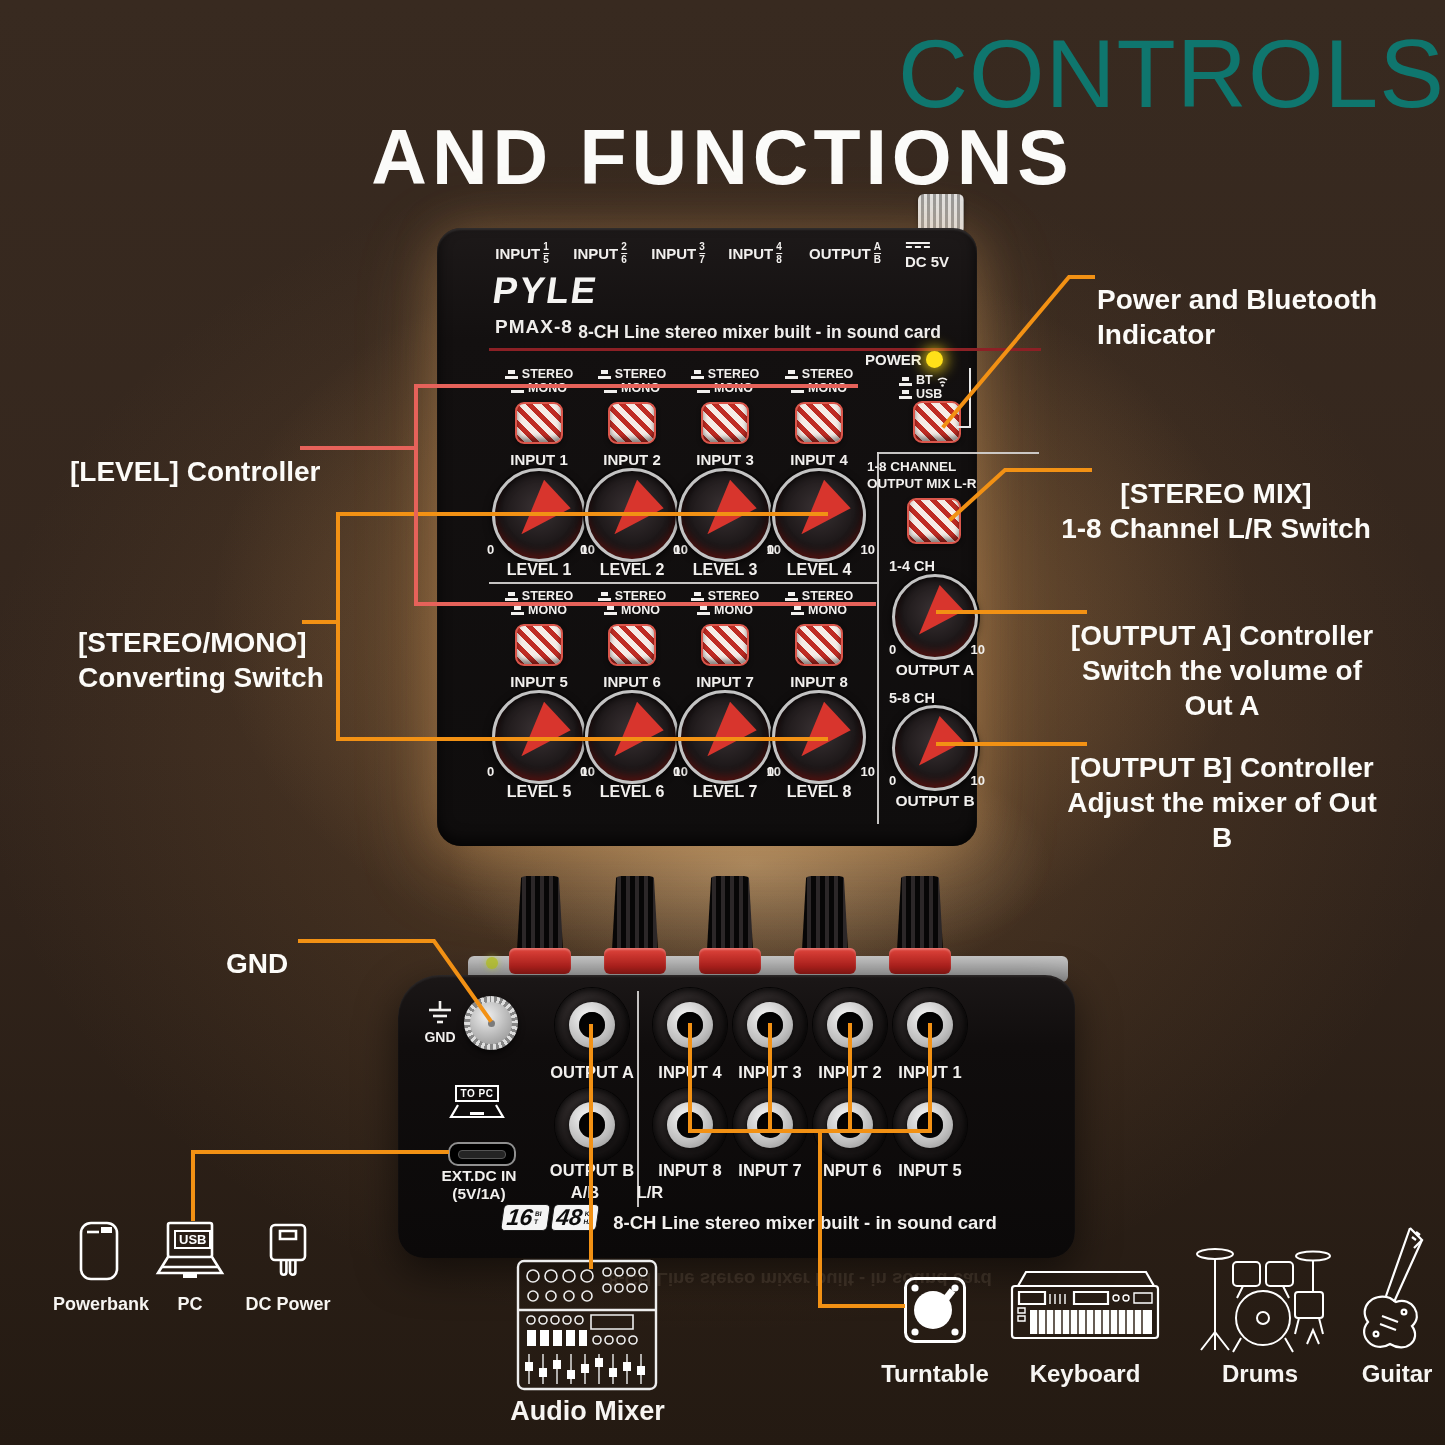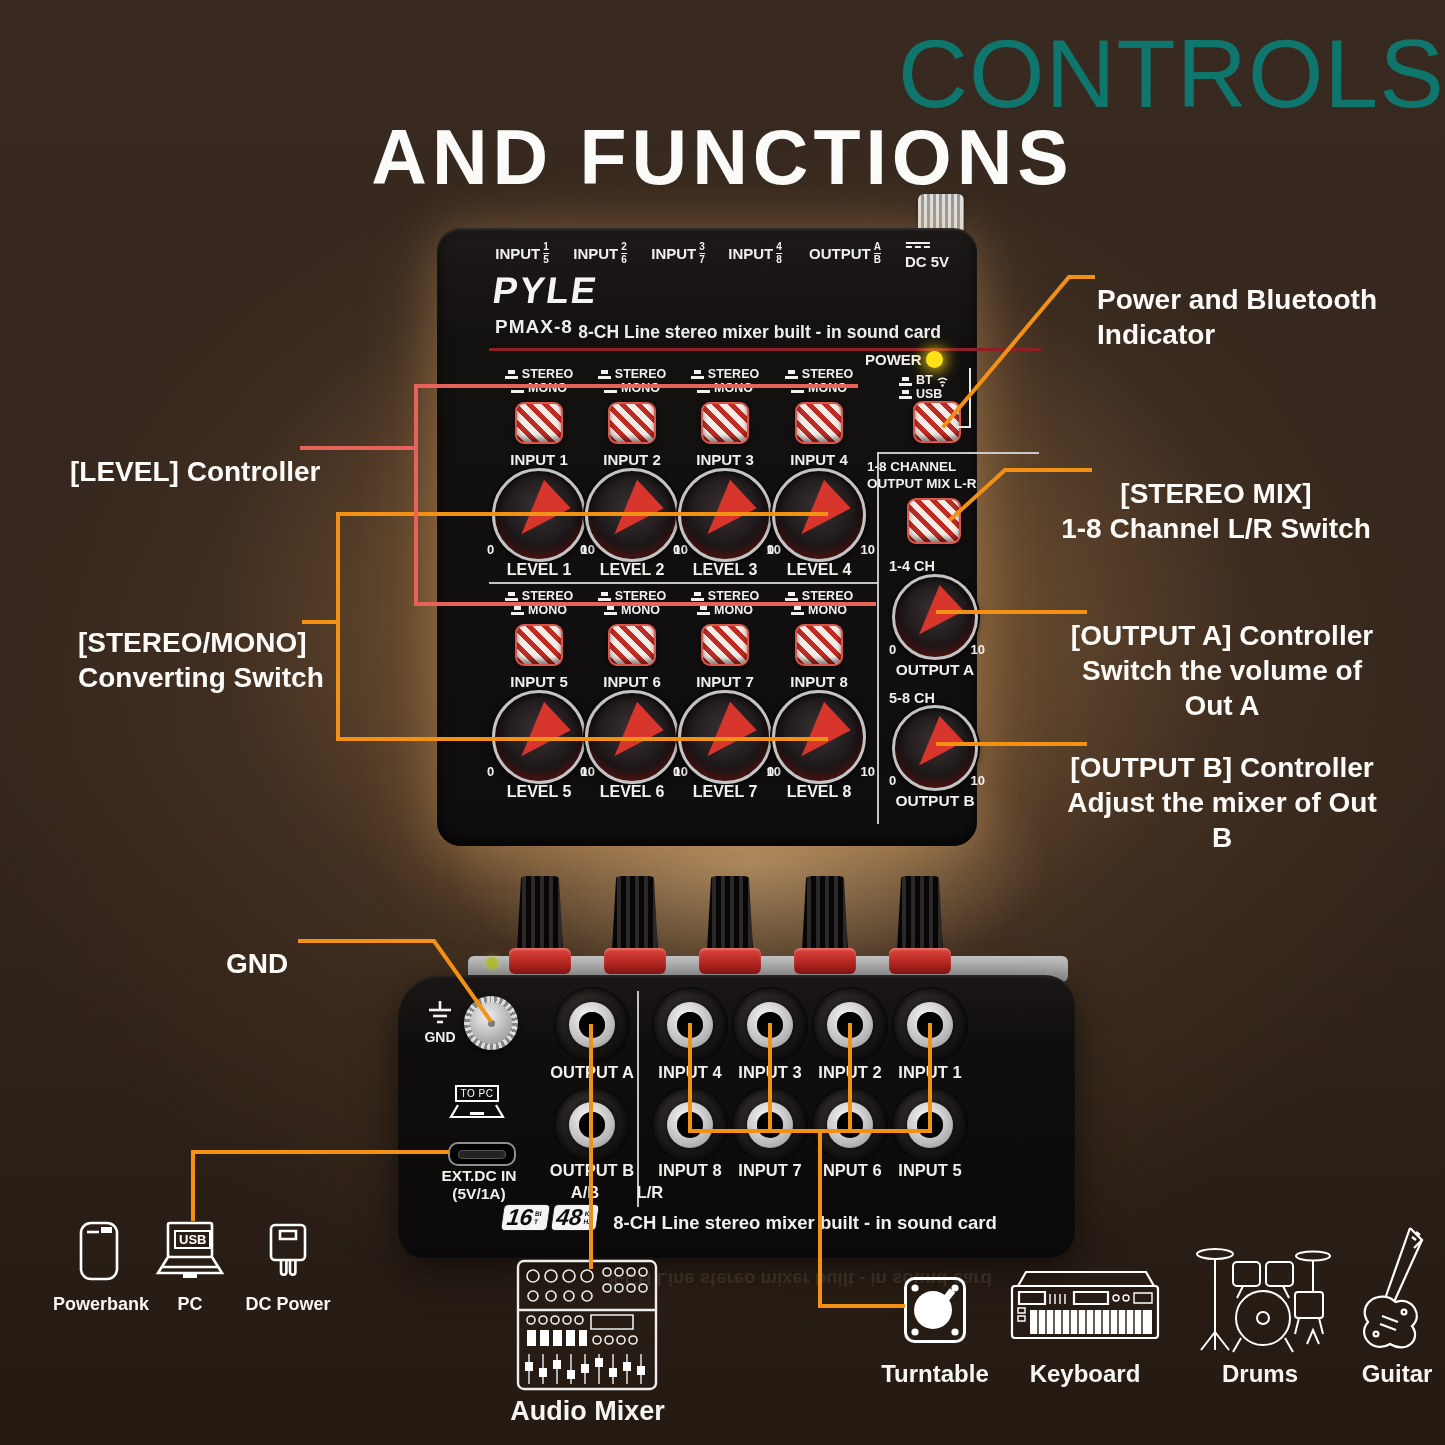--- a/index.html
+++ b/index.html
@@ -87,21 +87,21 @@
   .jhole{width:26px;height:26px;border-radius:50%;background:#050404;box-shadow:inset 0 3px 5px #000;}
   .jlabel{width:110px;text-align:center;font-size:16.5px;font-weight:bold;color:#f2f0ee;transform:translateX(-50%);}
   .screw{width:54px;height:54px;border-radius:50%;background:repeating-conic-gradient(#dedede 0 7deg,#868686 7deg 14deg);
      display:flex;align-items:center;justify-content:center;box-shadow:0 3px 6px rgba(0,0,0,.6);}
   .screw-in{width:42px;height:42px;border-radius:50%;background:radial-gradient(circle at 40% 33%, #efefef, #a9a9a9 70%, #8d8d8d);
      display:flex;align-items:center;justify-content:center;}
   .screw-pin{width:7px;height:7px;border-radius:50%;background:#7b7b7b;}
   .usbc{width:64px;height:20px;border-radius:10px;background:#000;border:2px solid #8f8f8f;
      display:flex;align-items:center;justify-content:center;}
   .usbc-in{width:46px;height:7px;border-radius:4px;background:#242424;border:1px solid #555;}
-  .topc-box{display:inline-block;border:2px solid #fff;color:#fff;font-size:10px;font-weight:normal;padding:1px 4px;letter-spacing:.5px;}
+  .topc-box{display:inline-block;border:2px solid #fff;color:#fff;font-size:10px;font-weight:bold;padding:1px 4px;letter-spacing:.5px;}
   .badge{display:flex;gap:3px;transform:skewX(-8deg);}
   .bcell{display:flex;align-items:center;background:#f4f4f4;border-radius:5px;padding:1px 4px;border:1.5px solid #1a1a1a;}
   .bnum{font-size:23px;font-weight:bold;font-style:italic;color:#0d0d0d;line-height:1;}
   .bunit{display:inline-block;width:9px;font-size:6.5px;line-height:1.08;font-weight:bold;color:#0d0d0d;word-break:break-all;margin-left:2px;}
   .rtagline{font-size:18.5px;font-weight:bold;color:#f2f0ee;text-align:center;}
   .refl{left:555px;top:1268px;width:490px;text-align:center;font-size:18.5px;font-weight:bold;color:#cdb79e;
      transform:scaleY(-1);opacity:.12;}
   
   .devlbl{color:#f7f5f2;font-weight:bold;text-align:center;}
   .devlbl.sm{font-size:18px;}

